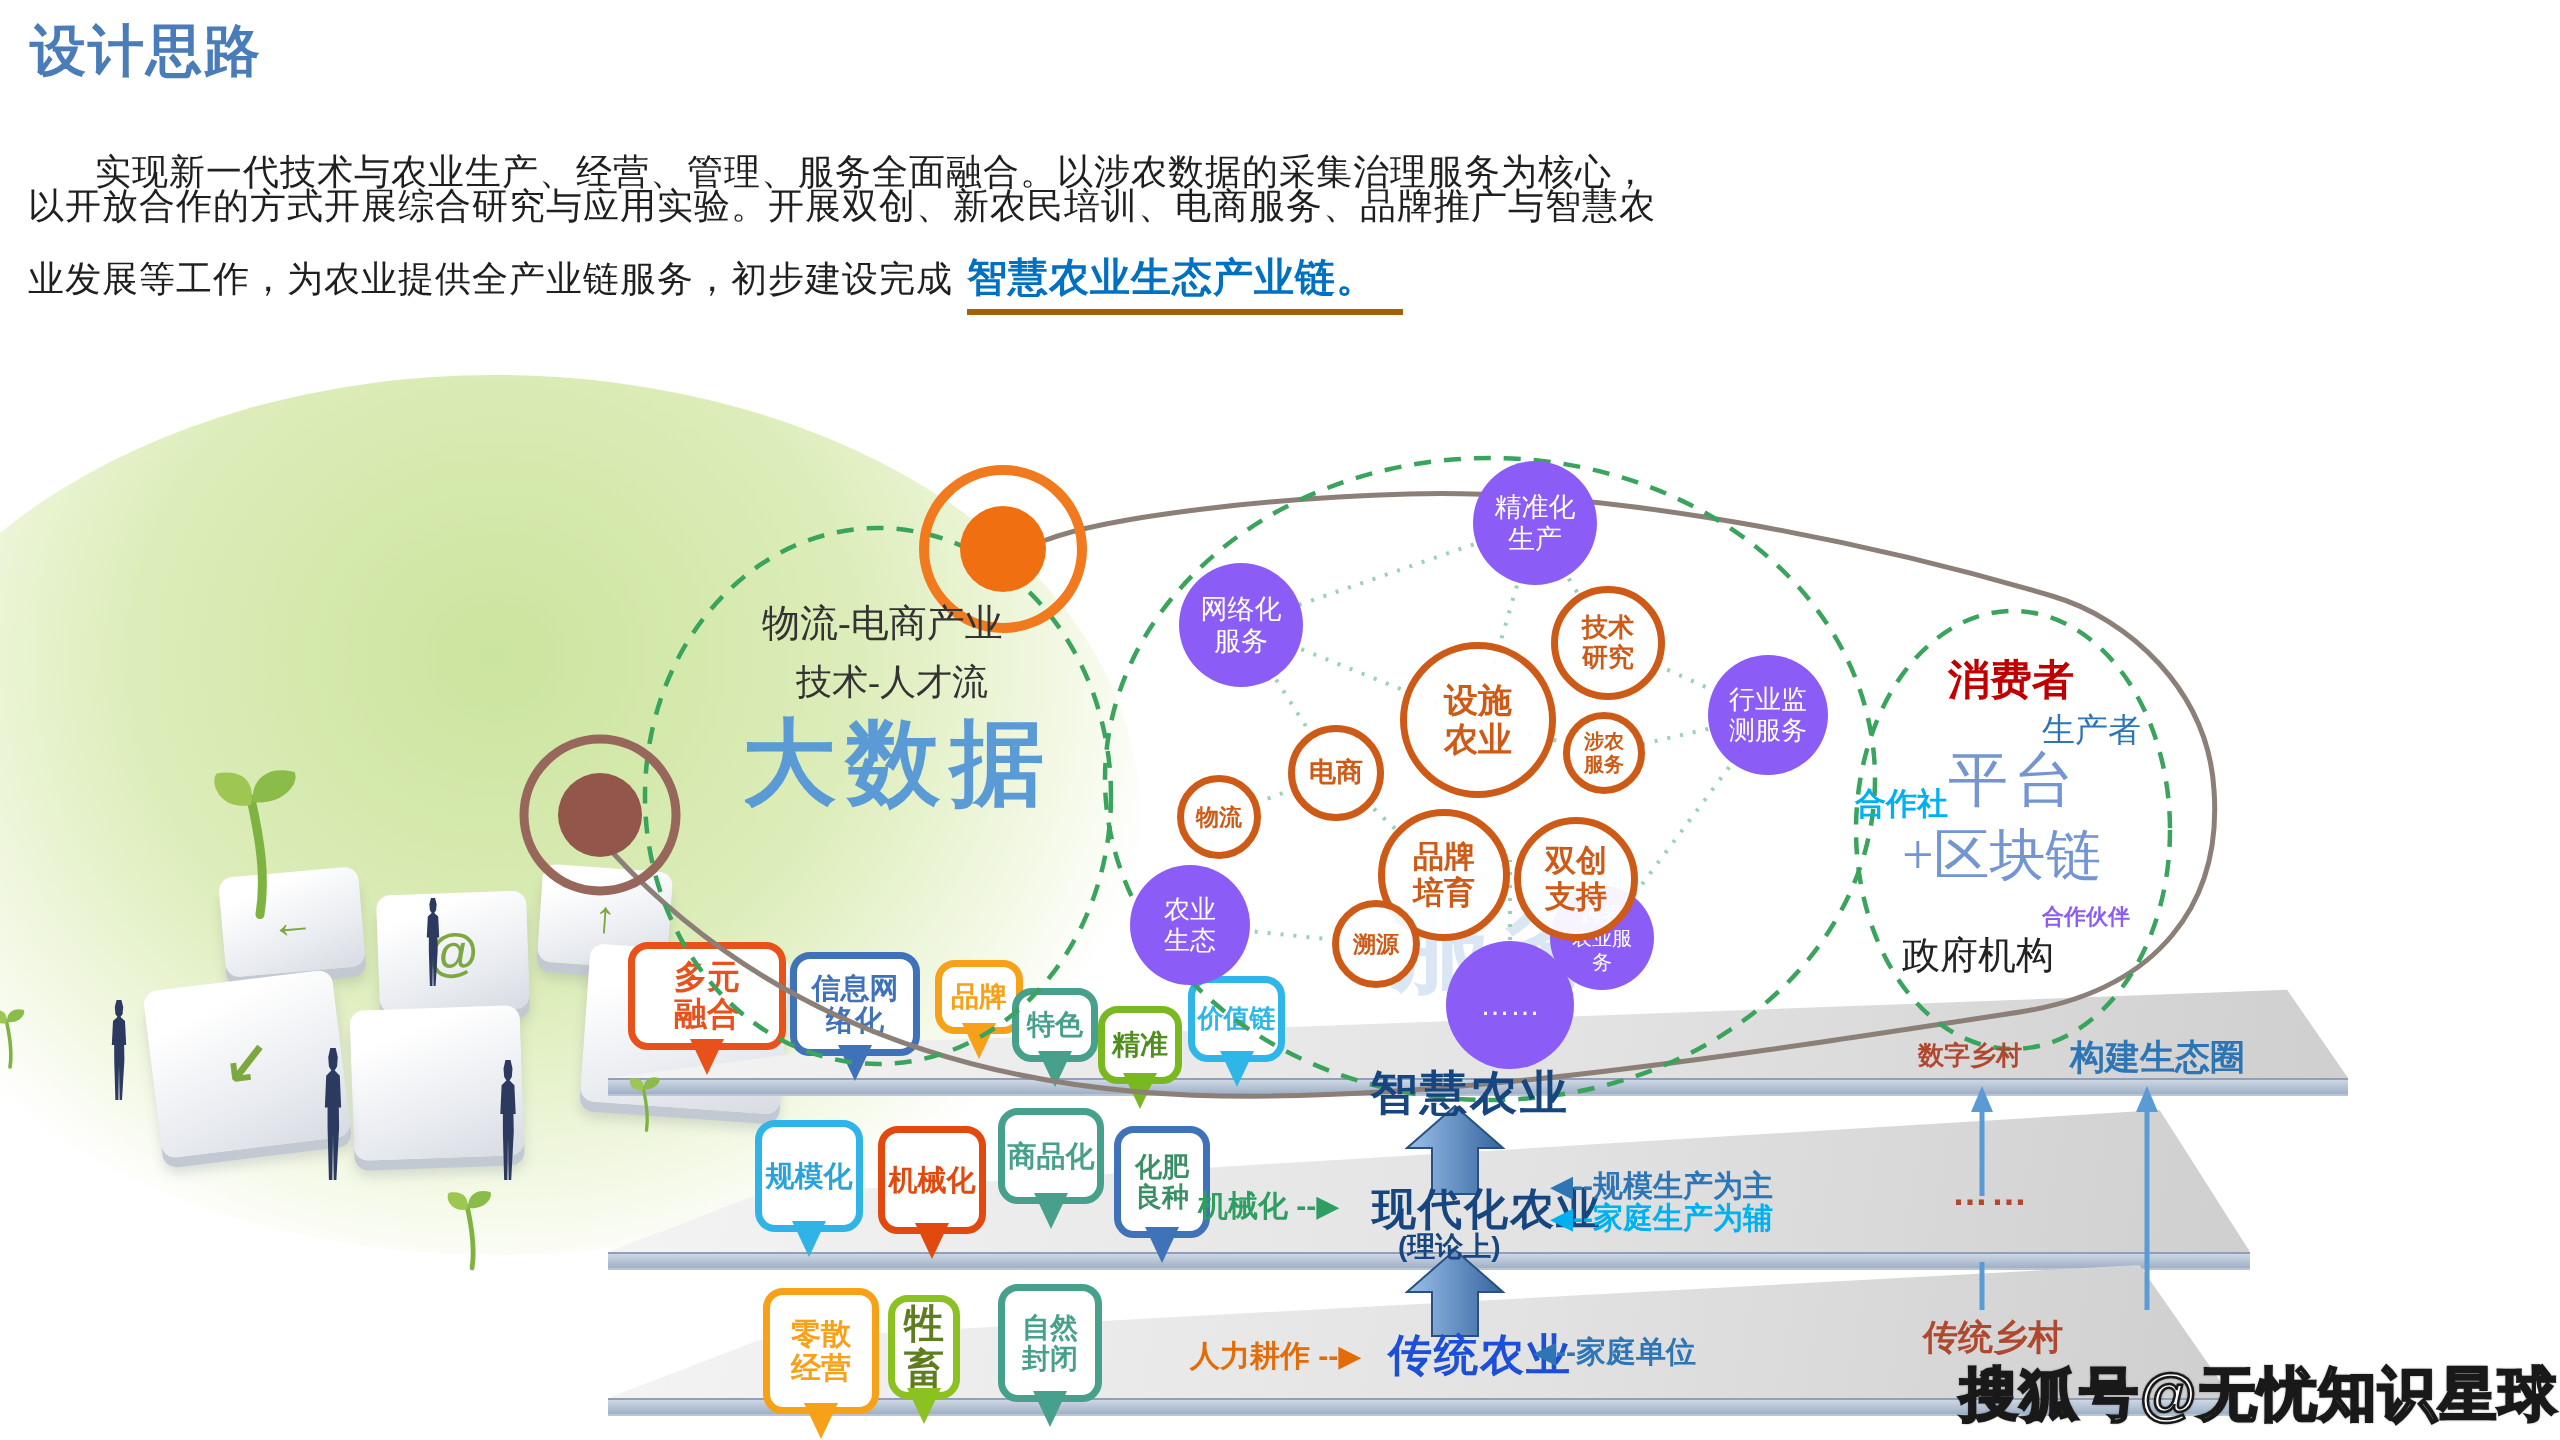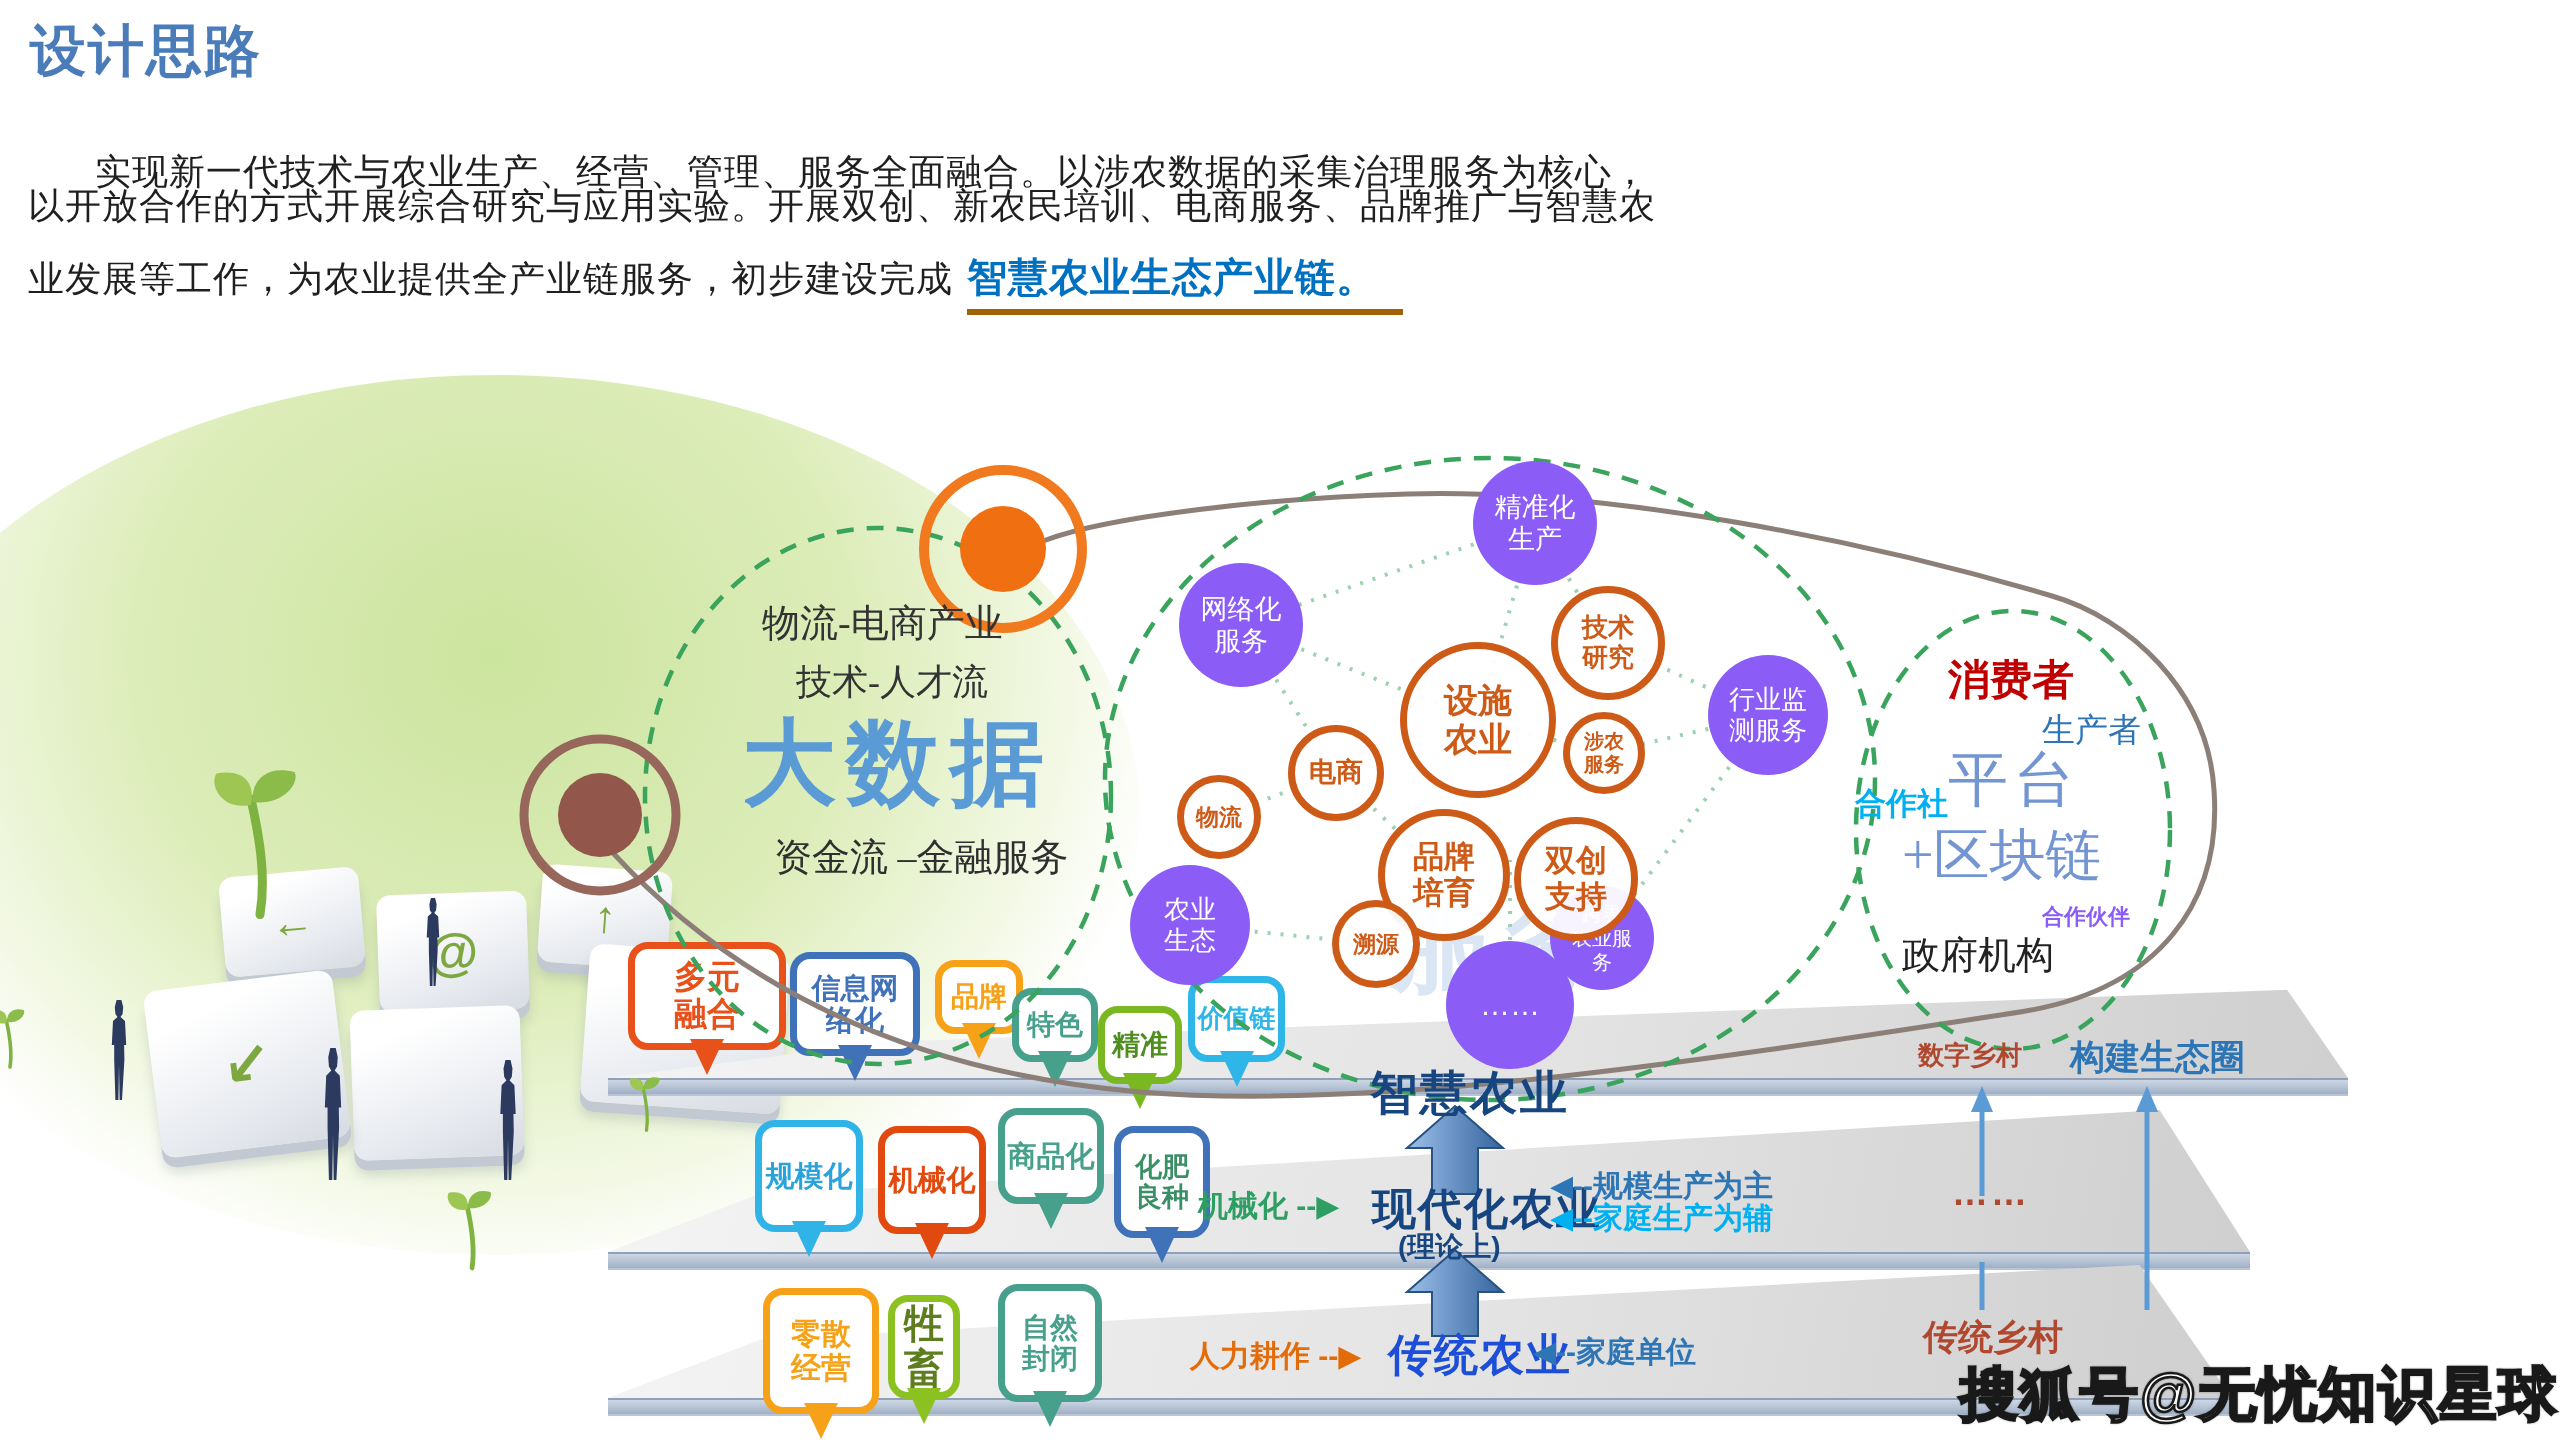--- a/index.html
+++ b/index.html
@@ -174,21 +174,20 @@
   <div class="abs title">设计思路</div>
   <div class="abs para p1">实现新一代技术与农业生产、经营、管理、服务全面融合。以涉农数据的采集治理服务为核心，</div>
   <div class="abs para p2">以开放合作的方式开展综合研究与应用实验。开展双创、新农民培训、电商服务、品牌推广与智慧农</div>
   <div class="abs para p3">
     <span>业发展等工作，为农业提供全产业链服务，初步建设完成</span><span class="hl">智慧农业生态产业链。</span>
   </div>
 
   <div class="abs bd1 serif">物流-电商产业</div>
   <div class="abs bd2 serif">技术-人才流</div>
   <div class="abs bd3 serif">大数据</div>
-  <div class="abs bd4 serif">资金流 –金融服务</div>
 
   <div class="abs consumer">消费者</div>
   <div class="abs producer">生产者</div>
   <div class="abs coop">合作社</div>
   <div class="abs platf serif">平台</div>
   <div class="abs blockc serif">+区块链</div>
   <div class="abs partner">合作伙伴</div>
   <div class="abs gov serif">政府机构</div>
 
   <div class="abs lyr smart">智慧农业</div>

